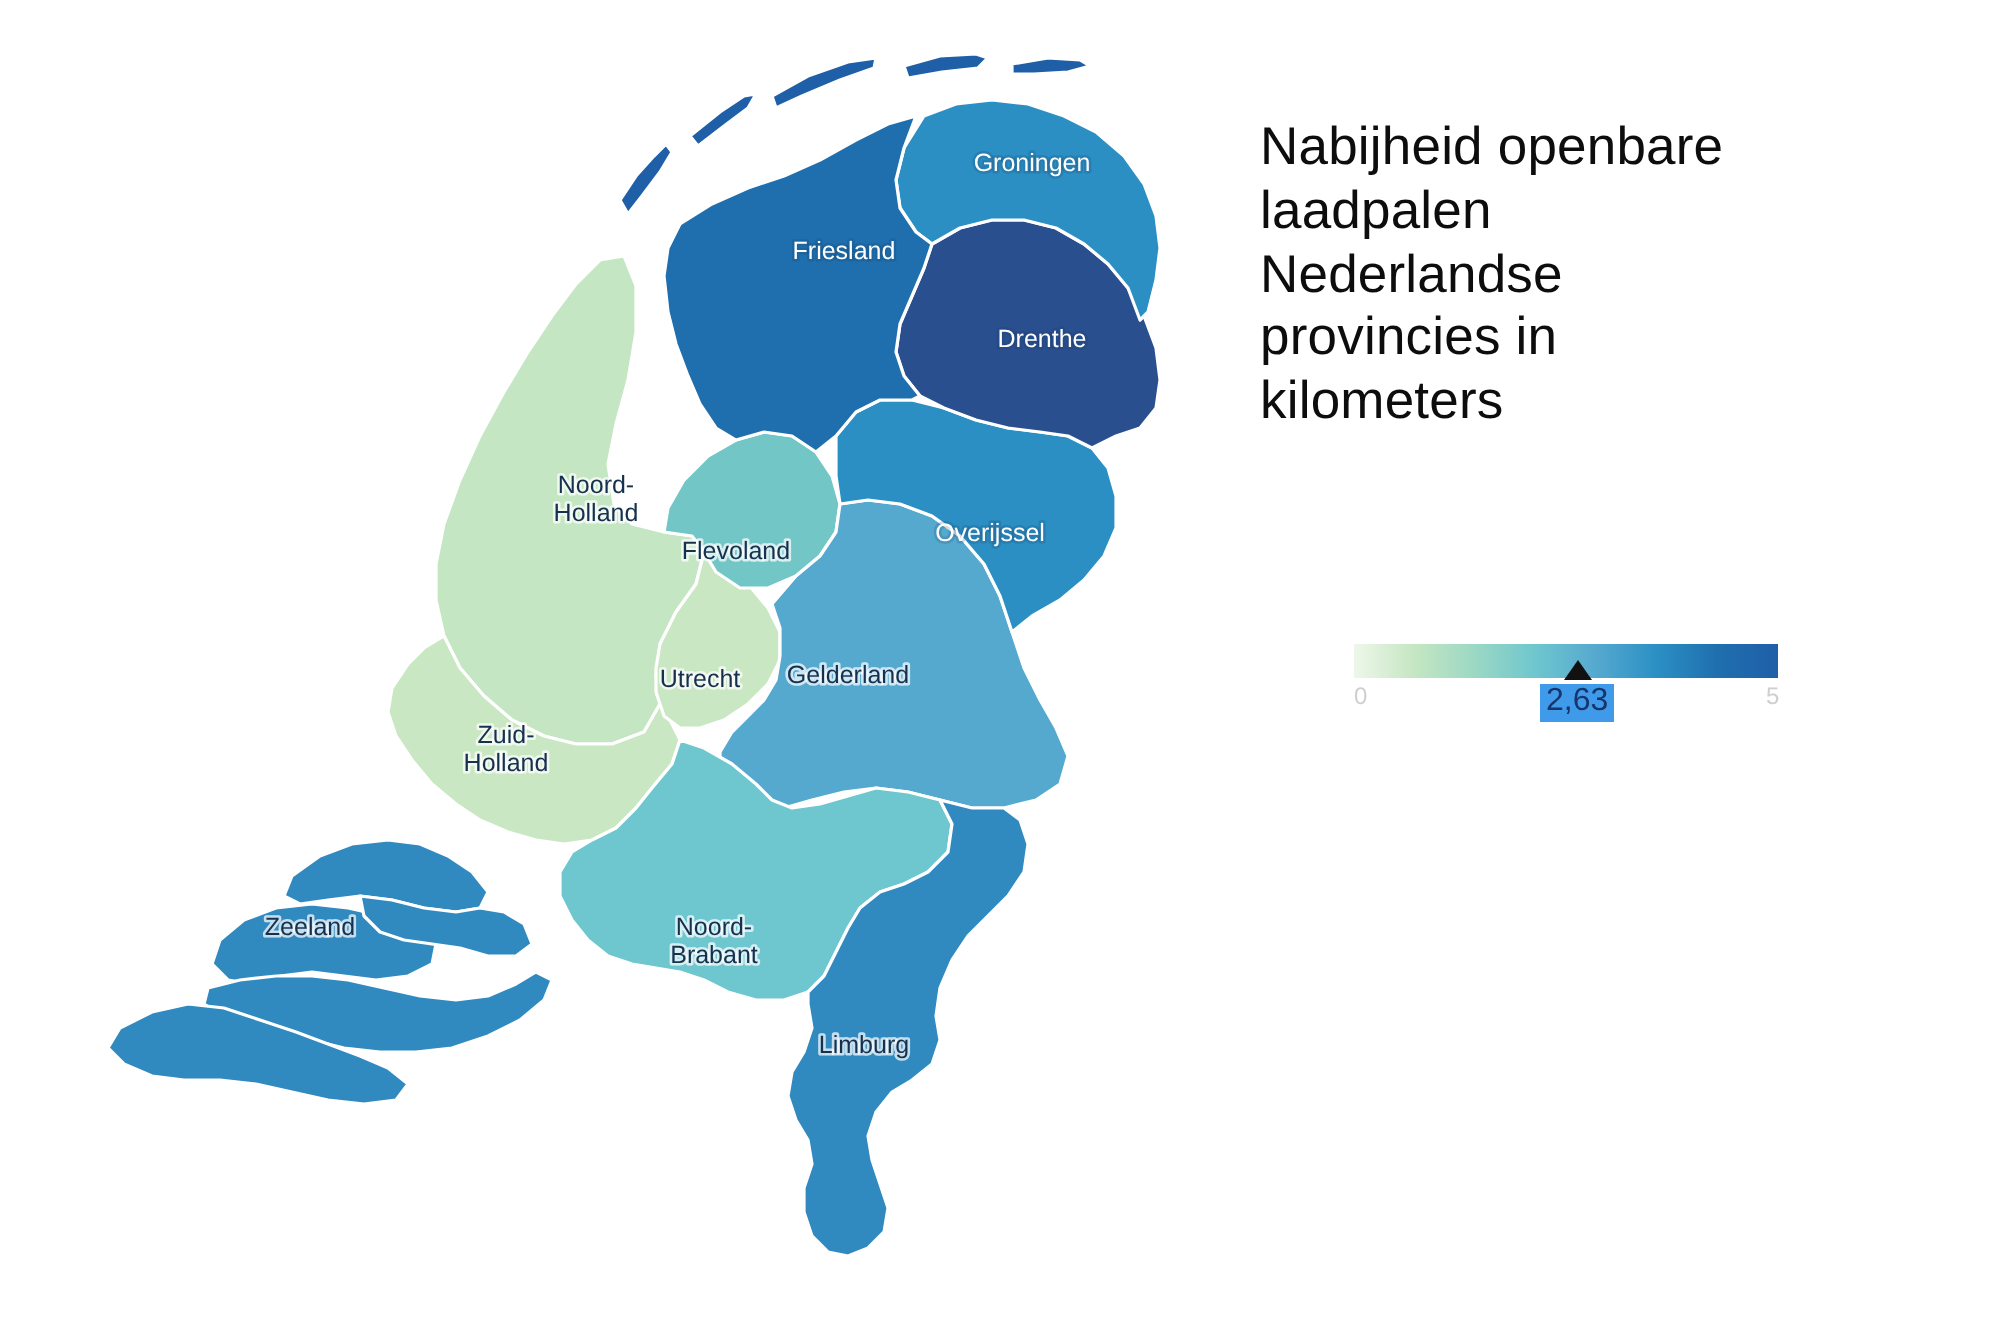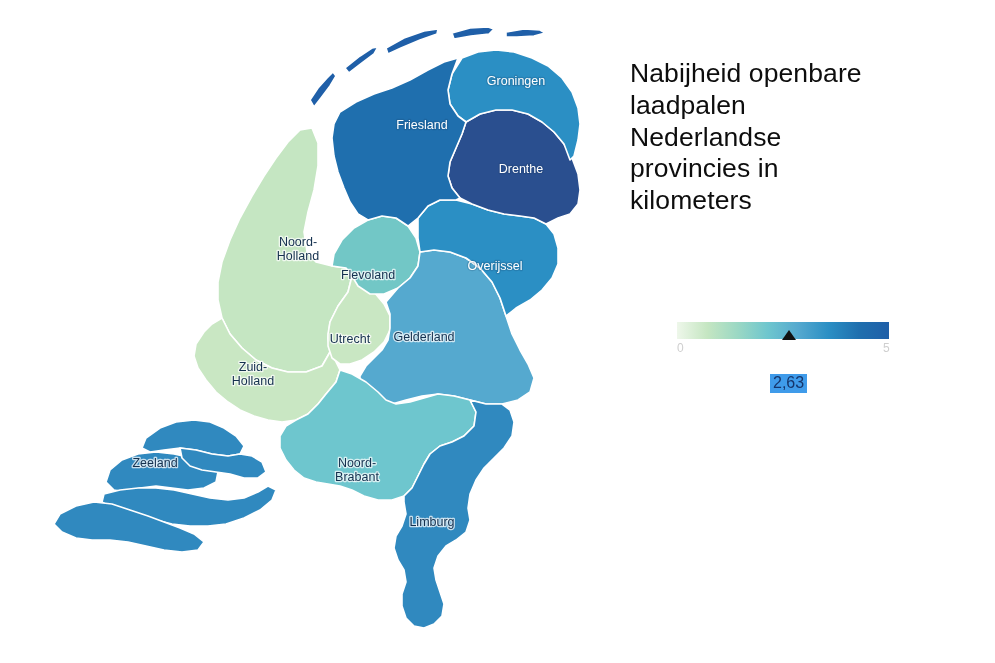--- a/index.html
+++ b/index.html
@@ -62,21 +62,20 @@
     border-right:7px solid transparent;
     border-bottom:10px solid #111111;
   }
   #legend-value{
     position:absolute;top:80px;
     font-size:16px;font-weight:400;
     color:#16356b;
     background:#3f9bea;
     padding:0 3px 1px 3px;
     white-space:nowrap;
-    margin-top:32px;
   }
 </style>
 </head>
 <body>
 
 <div id="stage">
 
   <div id="map-panel">
     <svg id="nl-map" viewBox="0 0 620 663" xmlns="http://www.w3.org/2000/svg">
 

